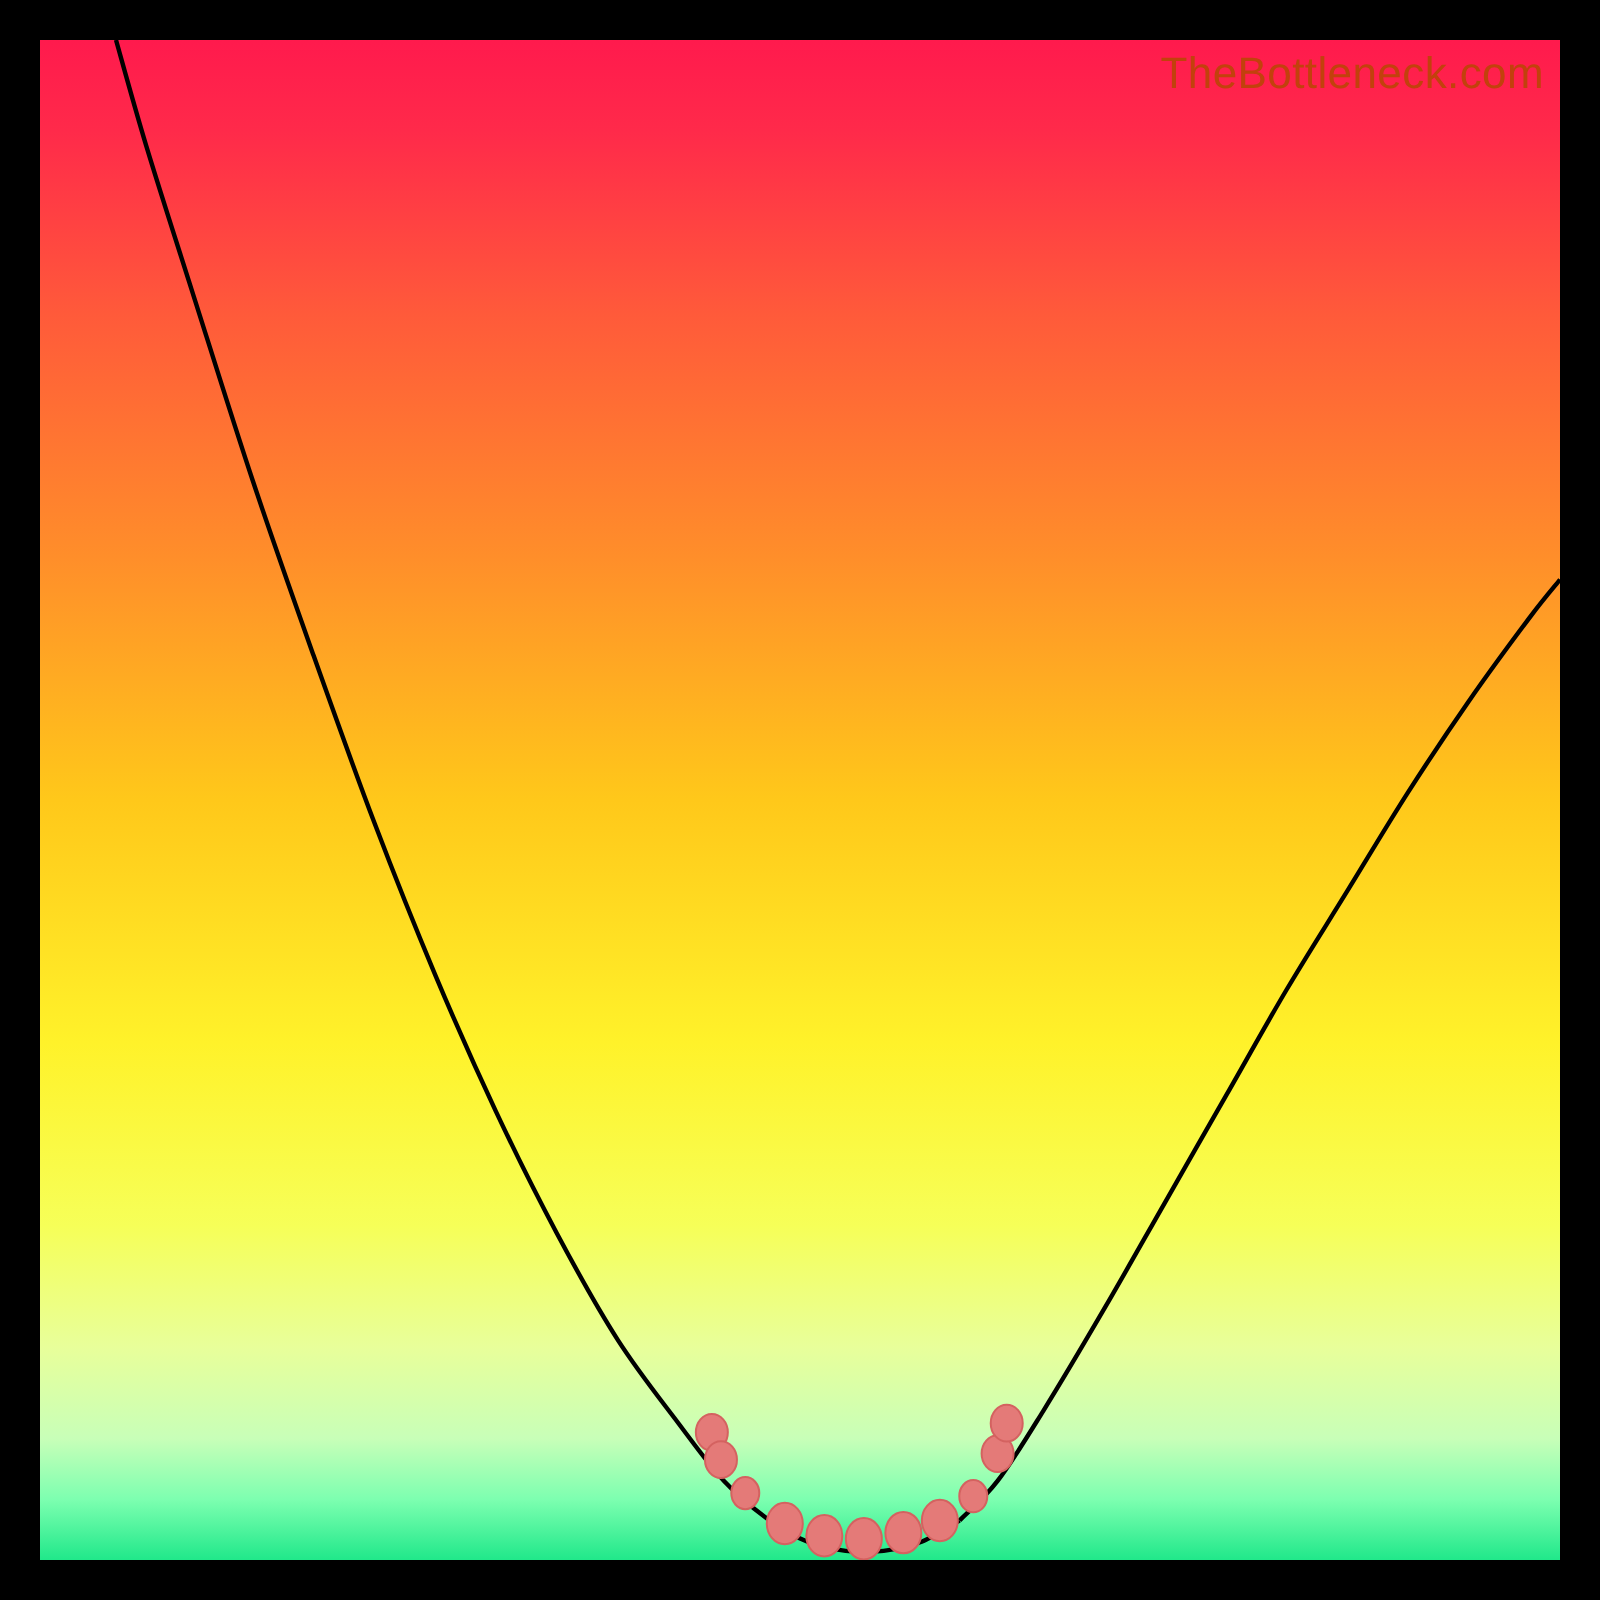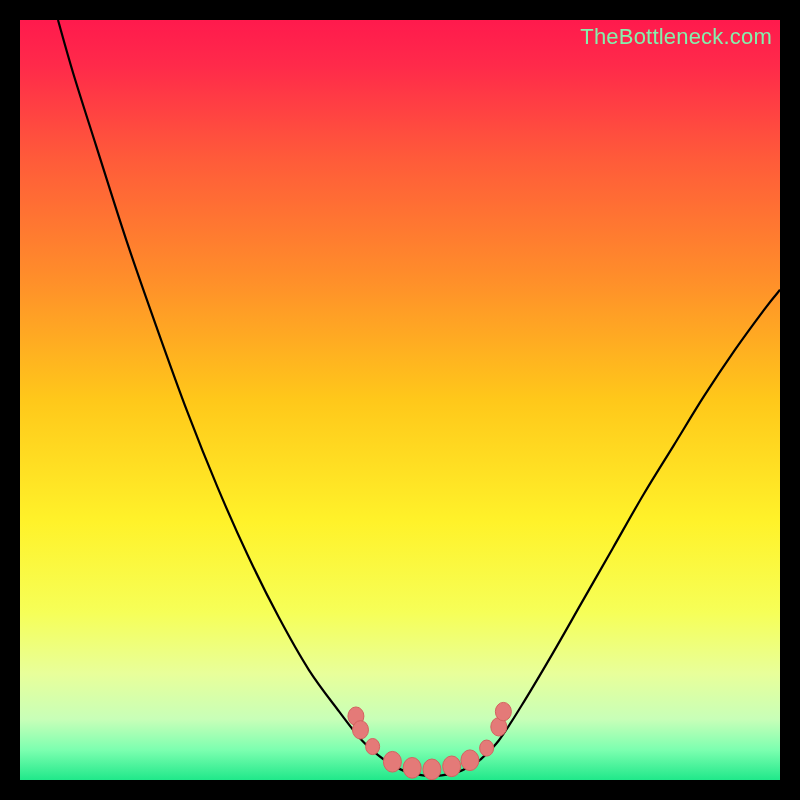--- a/index.html
+++ b/index.html
@@ -24,21 +24,21 @@
     left: 20px;
     top: 20px;
     width: 760px;
     height: 760px;
     overflow: hidden;
   }
   .watermark {
     position: absolute;
     top: 4px;
     right: 8px;
-    color: #86efac;
+    color: #c2410c;
     font-size: 22px;
     font-weight: 500;
     letter-spacing: 0.2px;
     z-index: 10;
   }
   svg {
     display: block;
   }
   .curve {
     fill: none;

